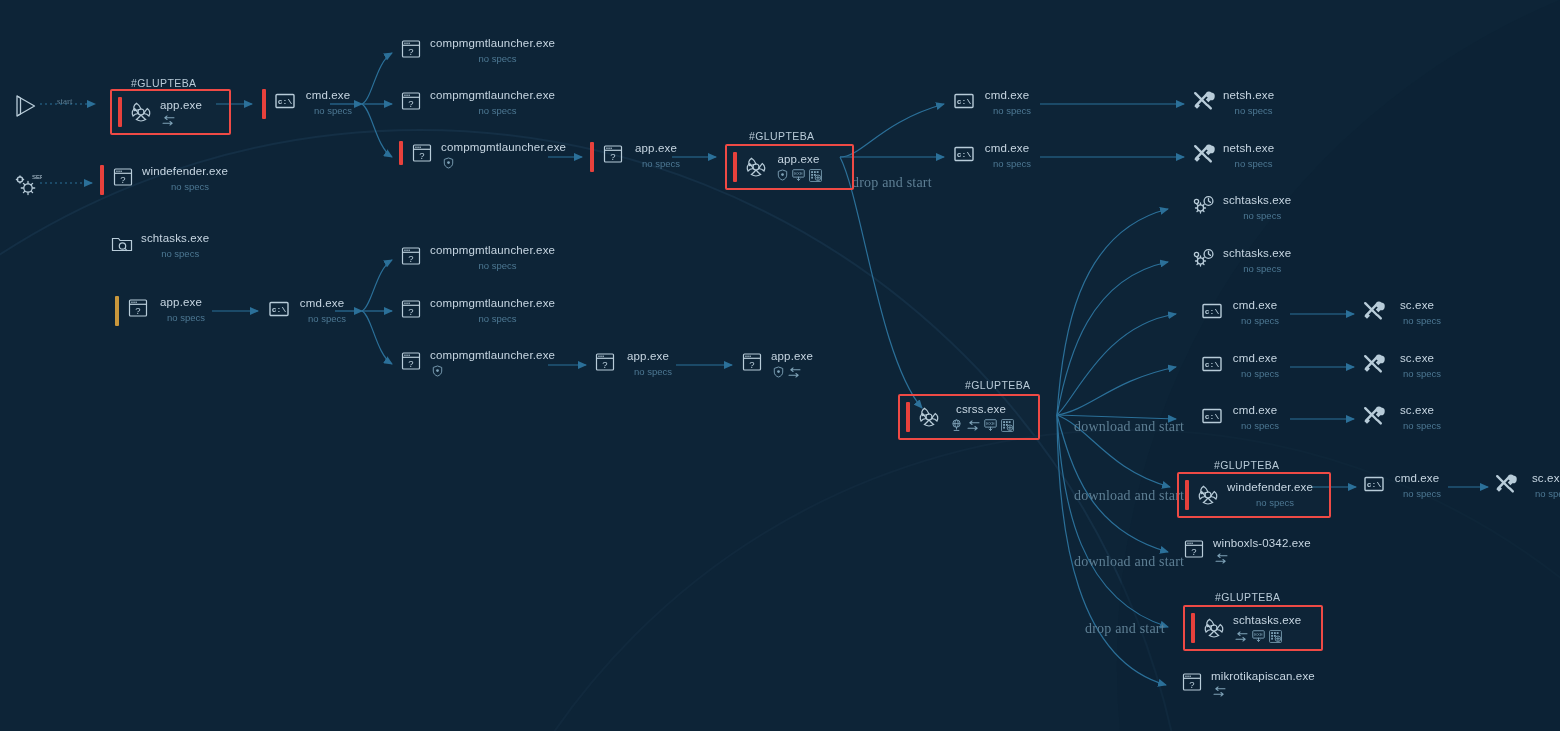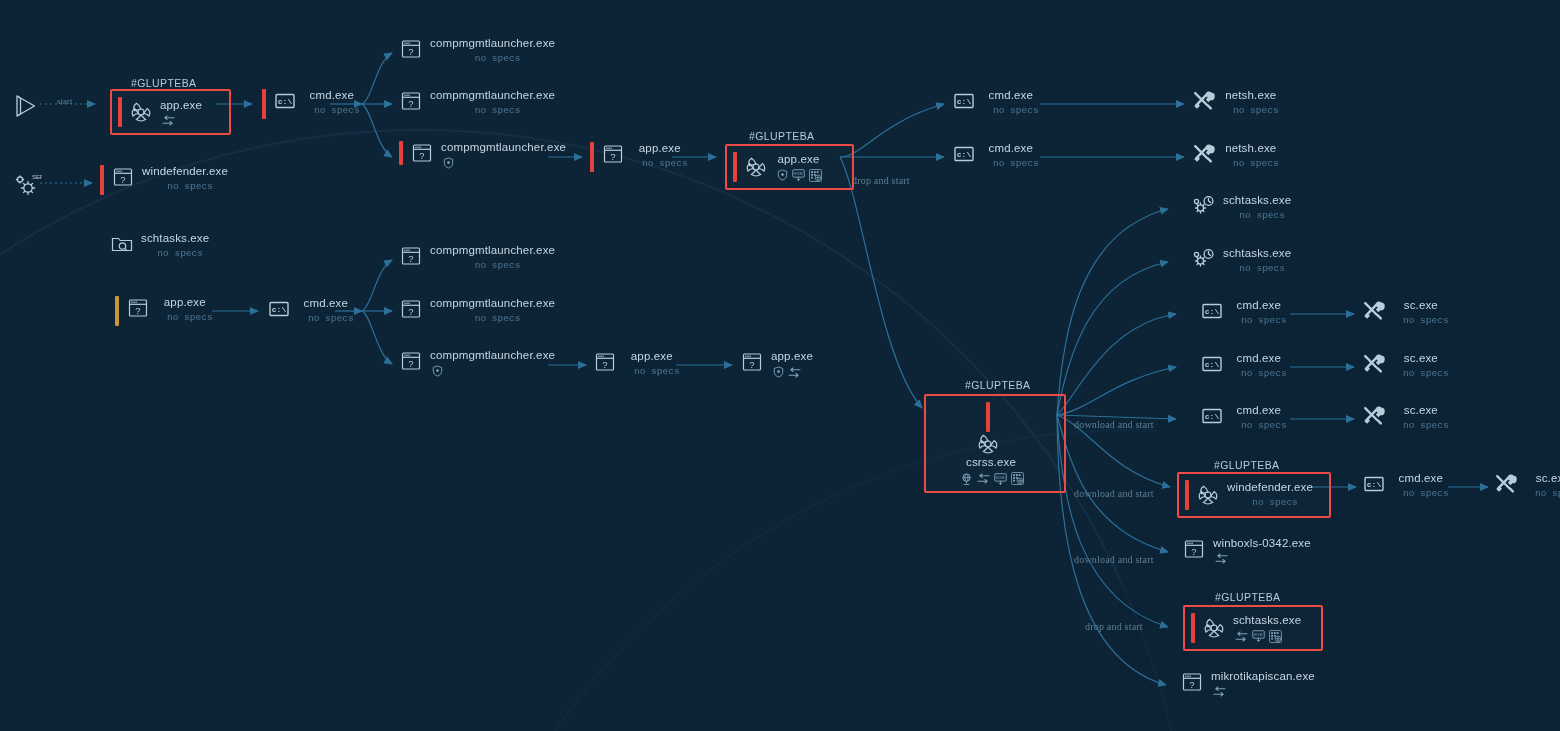--- a/index.html
+++ b/index.html
@@ -11,29 +11,29 @@
 
   .node{position:absolute;display:flex;align-items:flex-start;}
   .bar{width:4px;border-radius:1px;margin-right:7px;flex:0 0 auto;}
   .bar.red{background:#e8413c;}
   .bar.amber{background:#c8973c;}
   .ico{width:24px;height:24px;flex:0 0 auto;margin-right:7px;
        display:flex;align-items:center;justify-content:center;}
   .ico svg{display:block;}
   .txtwrap{display:flex;flex-direction:column;justify-content:center;min-height:24px;text-align:center;}
   .nm{color:#c7d6e2;font-size:11.5px;line-height:13px;letter-spacing:.15px;white-space:nowrap;}
-  .sub{color:#4d7893;font-size:9.5px;line-height:12px;margin-top:3px;margin-left:10px;white-space:nowrap;font-family:Liberation Mono, monospace;}
+  .sub{color:#4d7893;font-size:9.5px;line-height:12px;margin-top:3px;margin-left:10px;white-space:nowrap;}
   .badges{display:flex;gap:4px;margin-top:3px;margin-left:2px;align-items:center;}
   .badges svg{display:block;}
 
   .boxed{border:2px solid #ef4a45;border-radius:2px;padding:6px 14px 6px 6px;
          background:rgba(255,255,255,0.012);align-items:center;}
   .tag{position:absolute;color:#b9cbd8;font-size:10.5px;letter-spacing:.4px;white-space:nowrap;}
 
-  .elabel{position:absolute;color:#5e7f94;font-size:10px;white-space:nowrap;
+  .elabel{position:absolute;color:#5e7f94;font-size:14px;white-space:nowrap;
           font-family:"Liberation Serif",serif;letter-spacing:.2px;}
   .startlabel{position:absolute;color:#5e7f94;font-size:9px;white-space:nowrap;
           font-family:"Liberation Serif",serif;text-align:center;}
   .rooticon{position:absolute;}
 </style>
 </head>
 <body>
 
 <div id="stage">
 
@@ -493,21 +493,21 @@
    <path d="M19.4 3.6 a3.2 3.2 0 1 0 -3.6 5 l-2 2 2.6 2.6 2-2 a3.2 3.2 0 0 0 1-7.6 z" fill="#b8ccd9" stroke="none"></path>
    <path d="M2.4 17.2 l2.6 2.6 3-3 -2.6-2.6z" fill="#b8ccd9" stroke="none"></path>
    <path d="M16 16.6 l2.8 2.8" stroke-width="2.4"></path>
  </svg>
         </div>
         <div class="txtwrap">
           <div class="nm">netsh.exe</div>
           <div class="sub">no specs</div>
         </div>
       </div>
-      <div class="node boxed" style="left: 924px; top: 394px; min-width: 118px; flex-direction: column;">
+      <div class="node boxed" style="left: 898px; top: 394px; min-width: 118px;">
         <div class="bar red" style="height: 30px;"></div>
         <div class="ico">
           <svg width="24" height="24" viewBox="0 0 24 24" fill="none" stroke="#b8ccd9" stroke-width="1.2">
    <circle cx="12" cy="12" r="3"></circle>
    <path d="M12 9 C 10.5 5.5 9 4 7.5 3.2 C 5 5 4.2 8 5.6 10.6 C 7 10.3 9.5 10 12 9Z"></path>
    <path d="M14.6 13.5 C 17.6 13.8 19 14.8 20 16 C 21.3 13.3 20.6 10.3 18.2 8.6 C 17.2 9.6 15.9 11.6 14.6 13.5Z"></path>
    <path d="M9.4 13.5 C 8.1 11.6 6.8 9.6 5.8 8.6 C 3.4 10.3 2.7 13.3 4 16 C 5 14.8 6.4 13.8 9.4 13.5Z"></path>
    <path d="M12 15 C 10 17.3 8.5 18.8 7.4 19.6 C 10 21.2 13.9 21.2 16.6 19.6 C 15.5 18.8 14 17.3 12 15Z"></path>
  </svg>
         </div>

